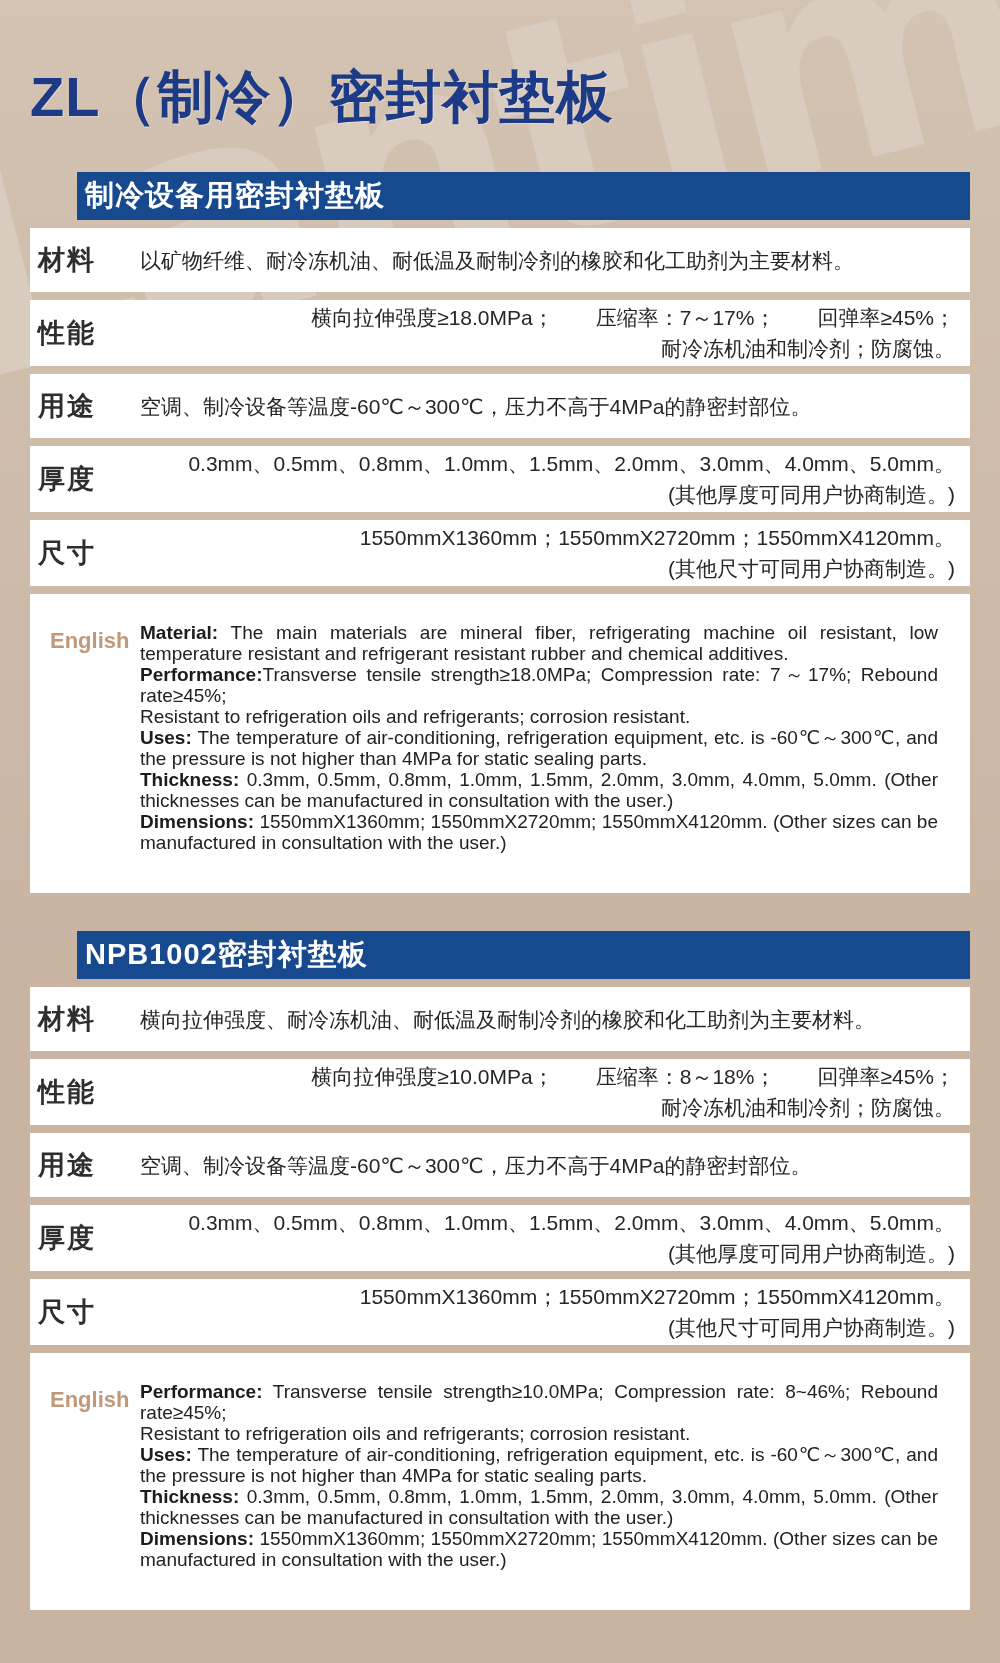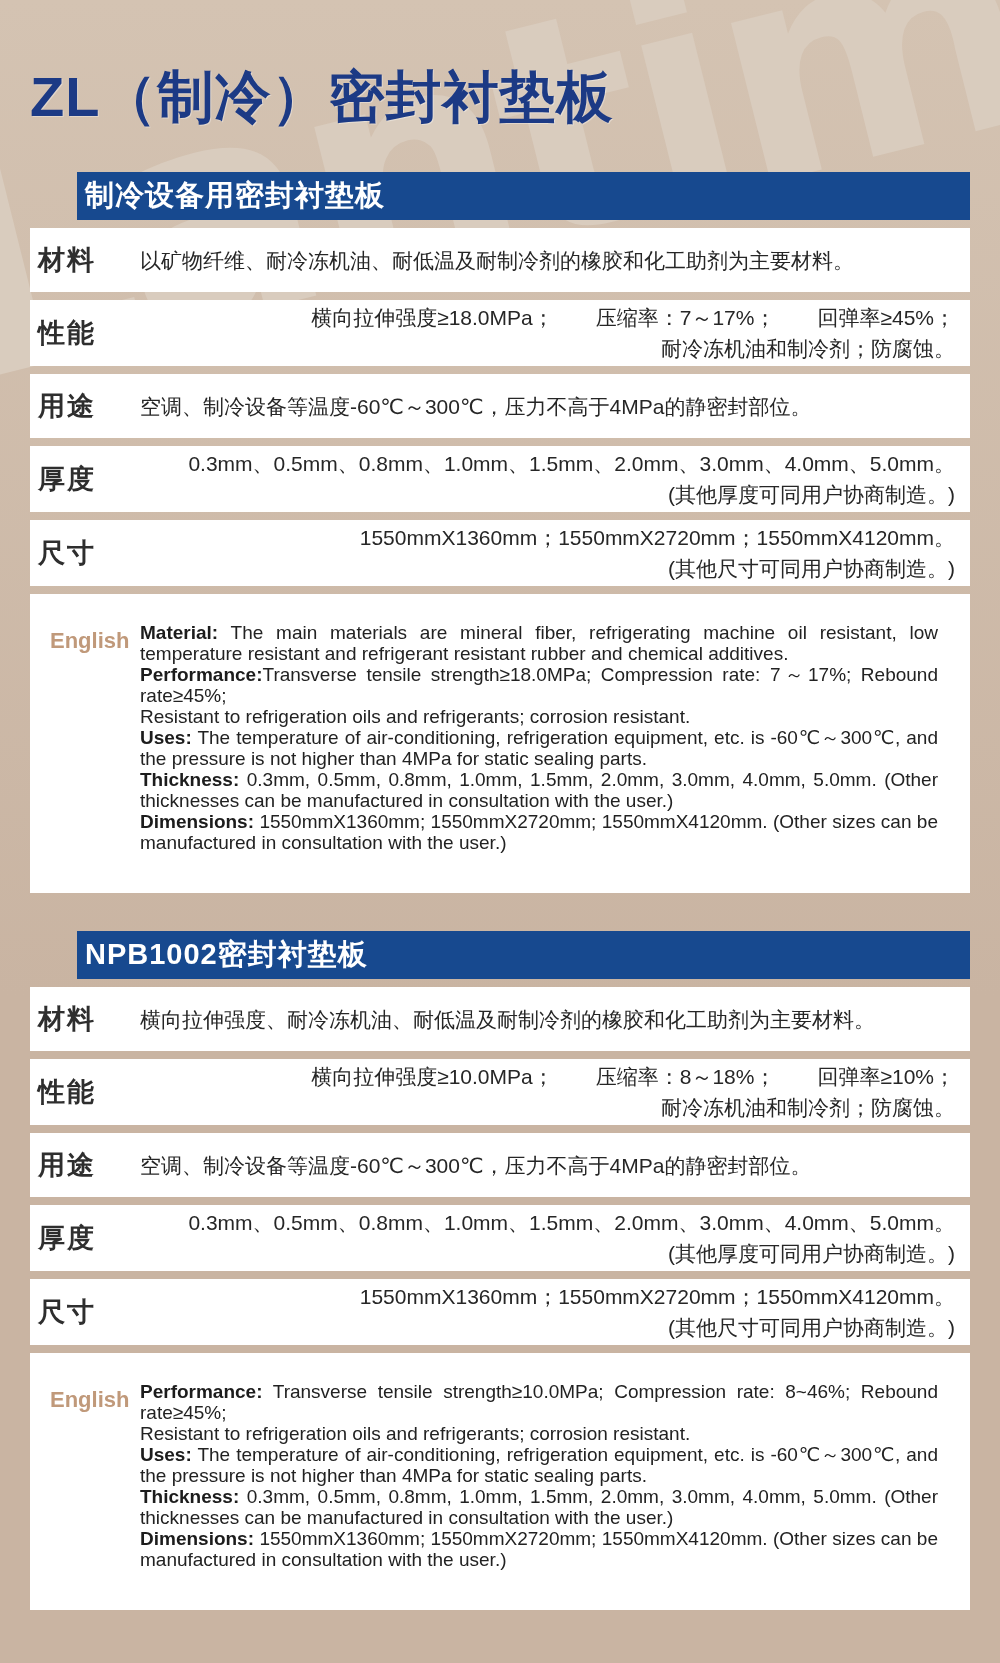--- a/index.html
+++ b/index.html
@@ -178,21 +178,21 @@
     <div class="card row single">
       <div class="row-label">材料</div>
       <div class="row-value">
         <div class="vline">横向拉伸强度、耐冷冻机油、耐低温及耐制冷剂的橡胶和化工助剂为主要材料。</div>
       </div>
     </div>
 
     <div class="card row double">
       <div class="row-label">性能</div>
       <div class="row-value">
-        <div class="vline">横向拉伸强度≥10.0MPa；　　压缩率：8～18%；　　回弹率≥10%；</div>
+        <div class="vline">横向拉伸强度≥10.0MPa；　　压缩率：8～18%；　　回弹率≥45%；</div>
         <div class="vline">耐冷冻机油和制冷剂；防腐蚀。</div>
       </div>
     </div>
 
     <div class="card row single">
       <div class="row-label">用途</div>
       <div class="row-value">
         <div class="vline">空调、制冷设备等温度-60℃～300℃，压力不高于4MPa的静密封部位。</div>
       </div>
     </div>

